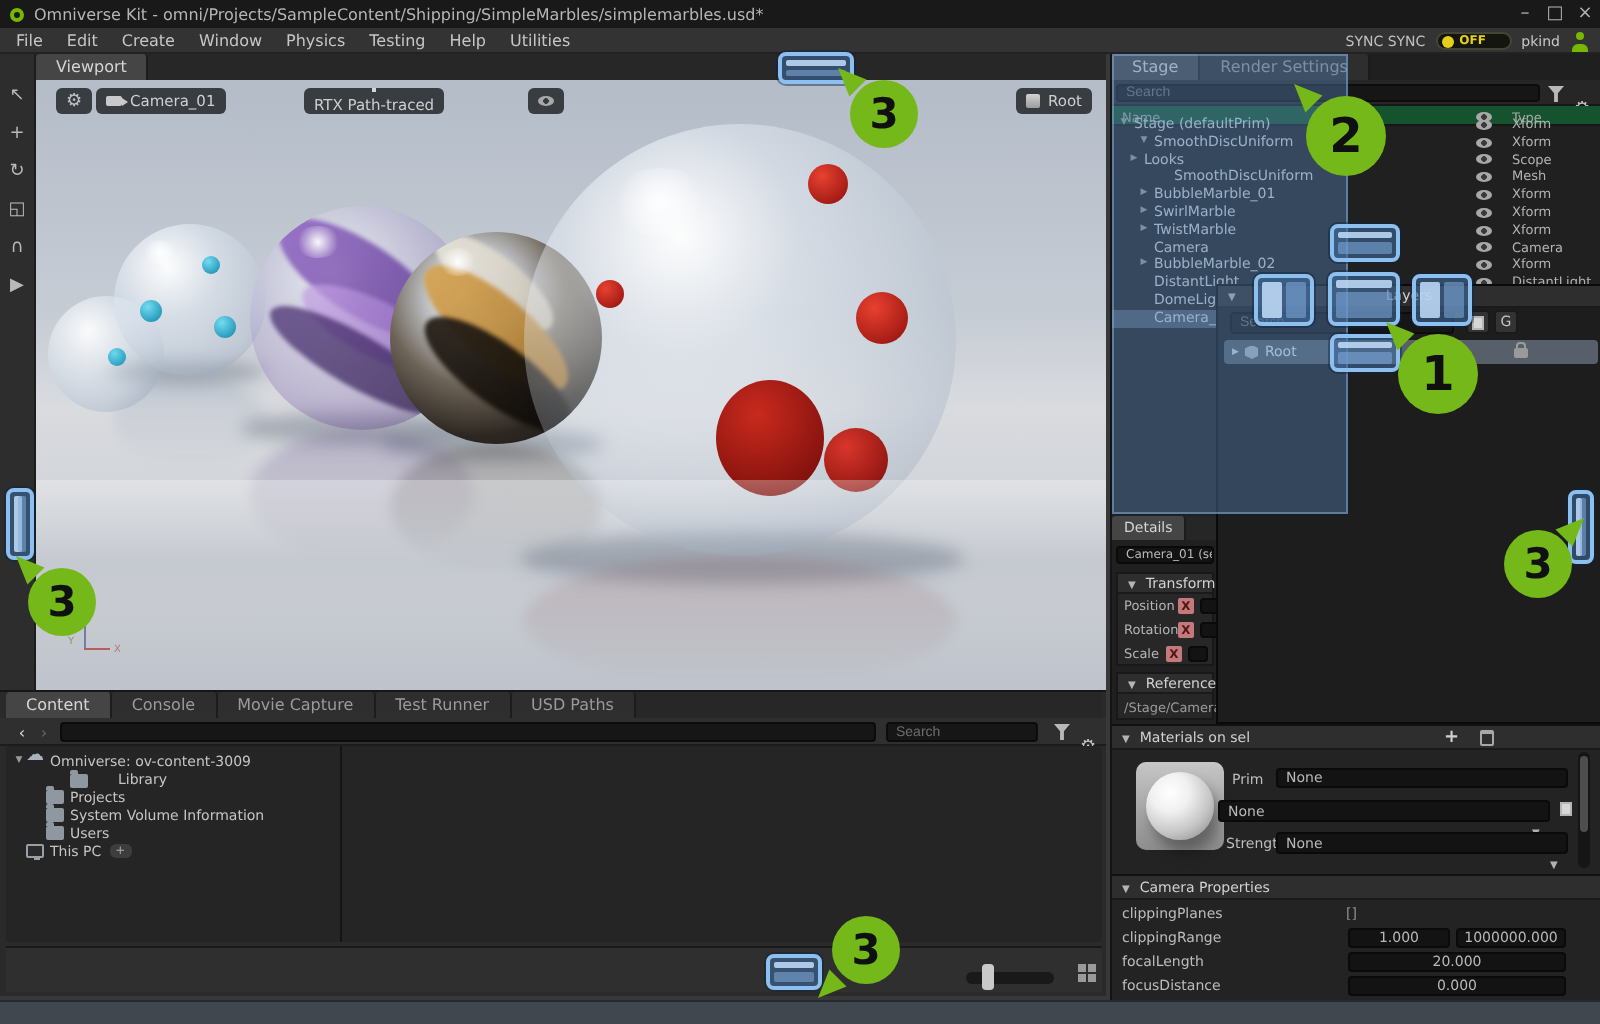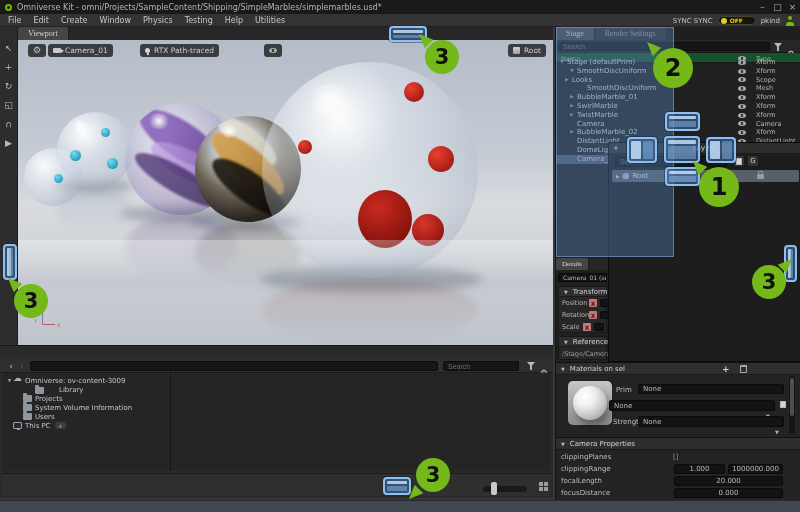--- a/index.html
+++ b/index.html
@@ -19,21 +19,21 @@
 .tstate{font-size:6px;color:#e5cf1b;font-weight:bold;}
 .uname{font-size:7px;color:#c8c8c8;}
 .ic-person{width:10px;height:10px;position:relative;}
 .ic-person::before{content:"";position:absolute;top:0;left:3px;width:4px;height:4px;border-radius:50%;background:#76b900;}
 .ic-person::after{content:"";position:absolute;bottom:0;left:1px;width:8px;height:4px;border-radius:3px 3px 0 0;background:#76b900;}
 
 .toolstrip{left:0;top:27px;width:18px;height:318px;background:#2d2d2d;border-right:1px solid #1d1d1d;display:flex;flex-direction:column;align-items:center;padding-top:14px;gap:6px;}
 .tool{width:14px;height:13px;display:flex;align-items:center;justify-content:center;font-size:9px;color:#b9b9b9;border-radius:2px;}
 
 .tabbar{background:#272727;display:flex;align-items:flex-end;}
-.tab{display:inline-flex;align-items:center;height:13px;padding:0 10px;font-size:8px;color:#9a9a9a;background:#2e2e2e;border-right:1px solid #1c1c1c;border-radius:2px 2px 0 0;white-space:nowrap;font-family:Liberation Serif, serif;}
+.tab{display:inline-flex;align-items:center;height:13px;padding:0 10px;font-size:8px;color:#9a9a9a;background:#2e2e2e;border-right:1px solid #1c1c1c;border-radius:2px 2px 0 0;white-space:nowrap;}
 .tab.active{background:#454545;color:#d6d6d6;}
 
 .vp{left:18px;top:40px;width:535px;height:305px;overflow:hidden;background:linear-gradient(180deg,#b4bcc8 0%,#c6ccd4 38%,#d9dbdf 54%,#cfd2d7 72%,#bfc3cb 100%);}
 .vp::after{content:"";position:absolute;left:0;top:200px;width:100%;height:60px;background:linear-gradient(180deg,rgba(255,255,255,.30),rgba(140,150,165,.10) 70%,rgba(255,255,255,0));}
 .pill{position:absolute;display:flex;align-items:center;gap:4px;background:rgba(40,42,46,.88);border-radius:3px;color:#cfcfcf;font-size:7.5px;padding:0 5px;height:13px;z-index:3;}
 .marble{position:absolute;border-radius:50%;overflow:hidden;}
 .dot{position:absolute;border-radius:50%;}
 .swirl{position:absolute;border-radius:50%;filter:blur(1px);}
 .spec{position:absolute;border-radius:50%;background:radial-gradient(circle,rgba(255,255,255,.95),rgba(255,255,255,0) 70%);}
 .gshadow{position:absolute;border-radius:50%;background:rgba(88,98,114,.38);filter:blur(4px);}
@@ -215,41 +215,49 @@
       <span class="spec" style="left:42px;top:22px;width:52px;height:34px;"></span>
     </div>
 
     <span class="pill" style="left:10px;top:4px;">
         <span class="ic-gear"></span>
       </span>
     <span class="pill" style="left:30px;top:4px;">
         <span class="ic-cam"></span>
         <span>Camera_01</span>
       </span>
-    <span class="pill" style="left:122px;top:4px;">
+    <span class="pill" style="left:134px;top:4px;flex-direction:column;">
         <span class="ic-bulb"></span>
         <span>RTX Path-traced</span>
       </span>
     <span class="pill" style="left:246px;top:4px;">
         <span class="eye"></span>
       </span>
     <span class="pill" style="left:490px;top:4px;">
         <span class="ic-root"></span>
         <span>Root</span>
       </span>
 
     <span class="axis">
       <span class="vl"></span>
       <span class="hl"></span>
       <span style="position:absolute;left:4px;top:6px;color:#7f9a6c;">Y</span>
       <span style="position:absolute;left:27px;top:10px;color:#b07a7a;">X</span>
     </span>
   </div>
 
   <div class="abs cpanel">
+    <div class="tabbar" style="position:absolute;left:3px;top:0;width:548px;height:13px;">
+
+    <span class="tab active">Content</span>
+        <span class="tab">Console</span>
+        <span class="tab">Movie Capture</span>
+        <span class="tab">Test Runner</span>
+        <span class="tab">USD Paths</span>
+      </div>
     <div class="navrow">
       <span class="navarrow" style="left:6px;color:#d8d8d8;">‹</span>
       <span class="navarrow" style="left:17px;color:#666;">›</span>
       <input class="inp" style="position: absolute; left: 30px; top: 2px; width: 408px; height: 10px;">
       <input class="inp" style="position: absolute; left: 443px; top: 2px; width: 76px; height: 10px;" placeholder="Search">
       <span class="ic-funnel" style="position:absolute;left:527px;top:3px;"></span>
       <span class="ic-gear" style="position:absolute;left:540px;top:2px;"></span>
     </div>
     <div class="ctree">
 

